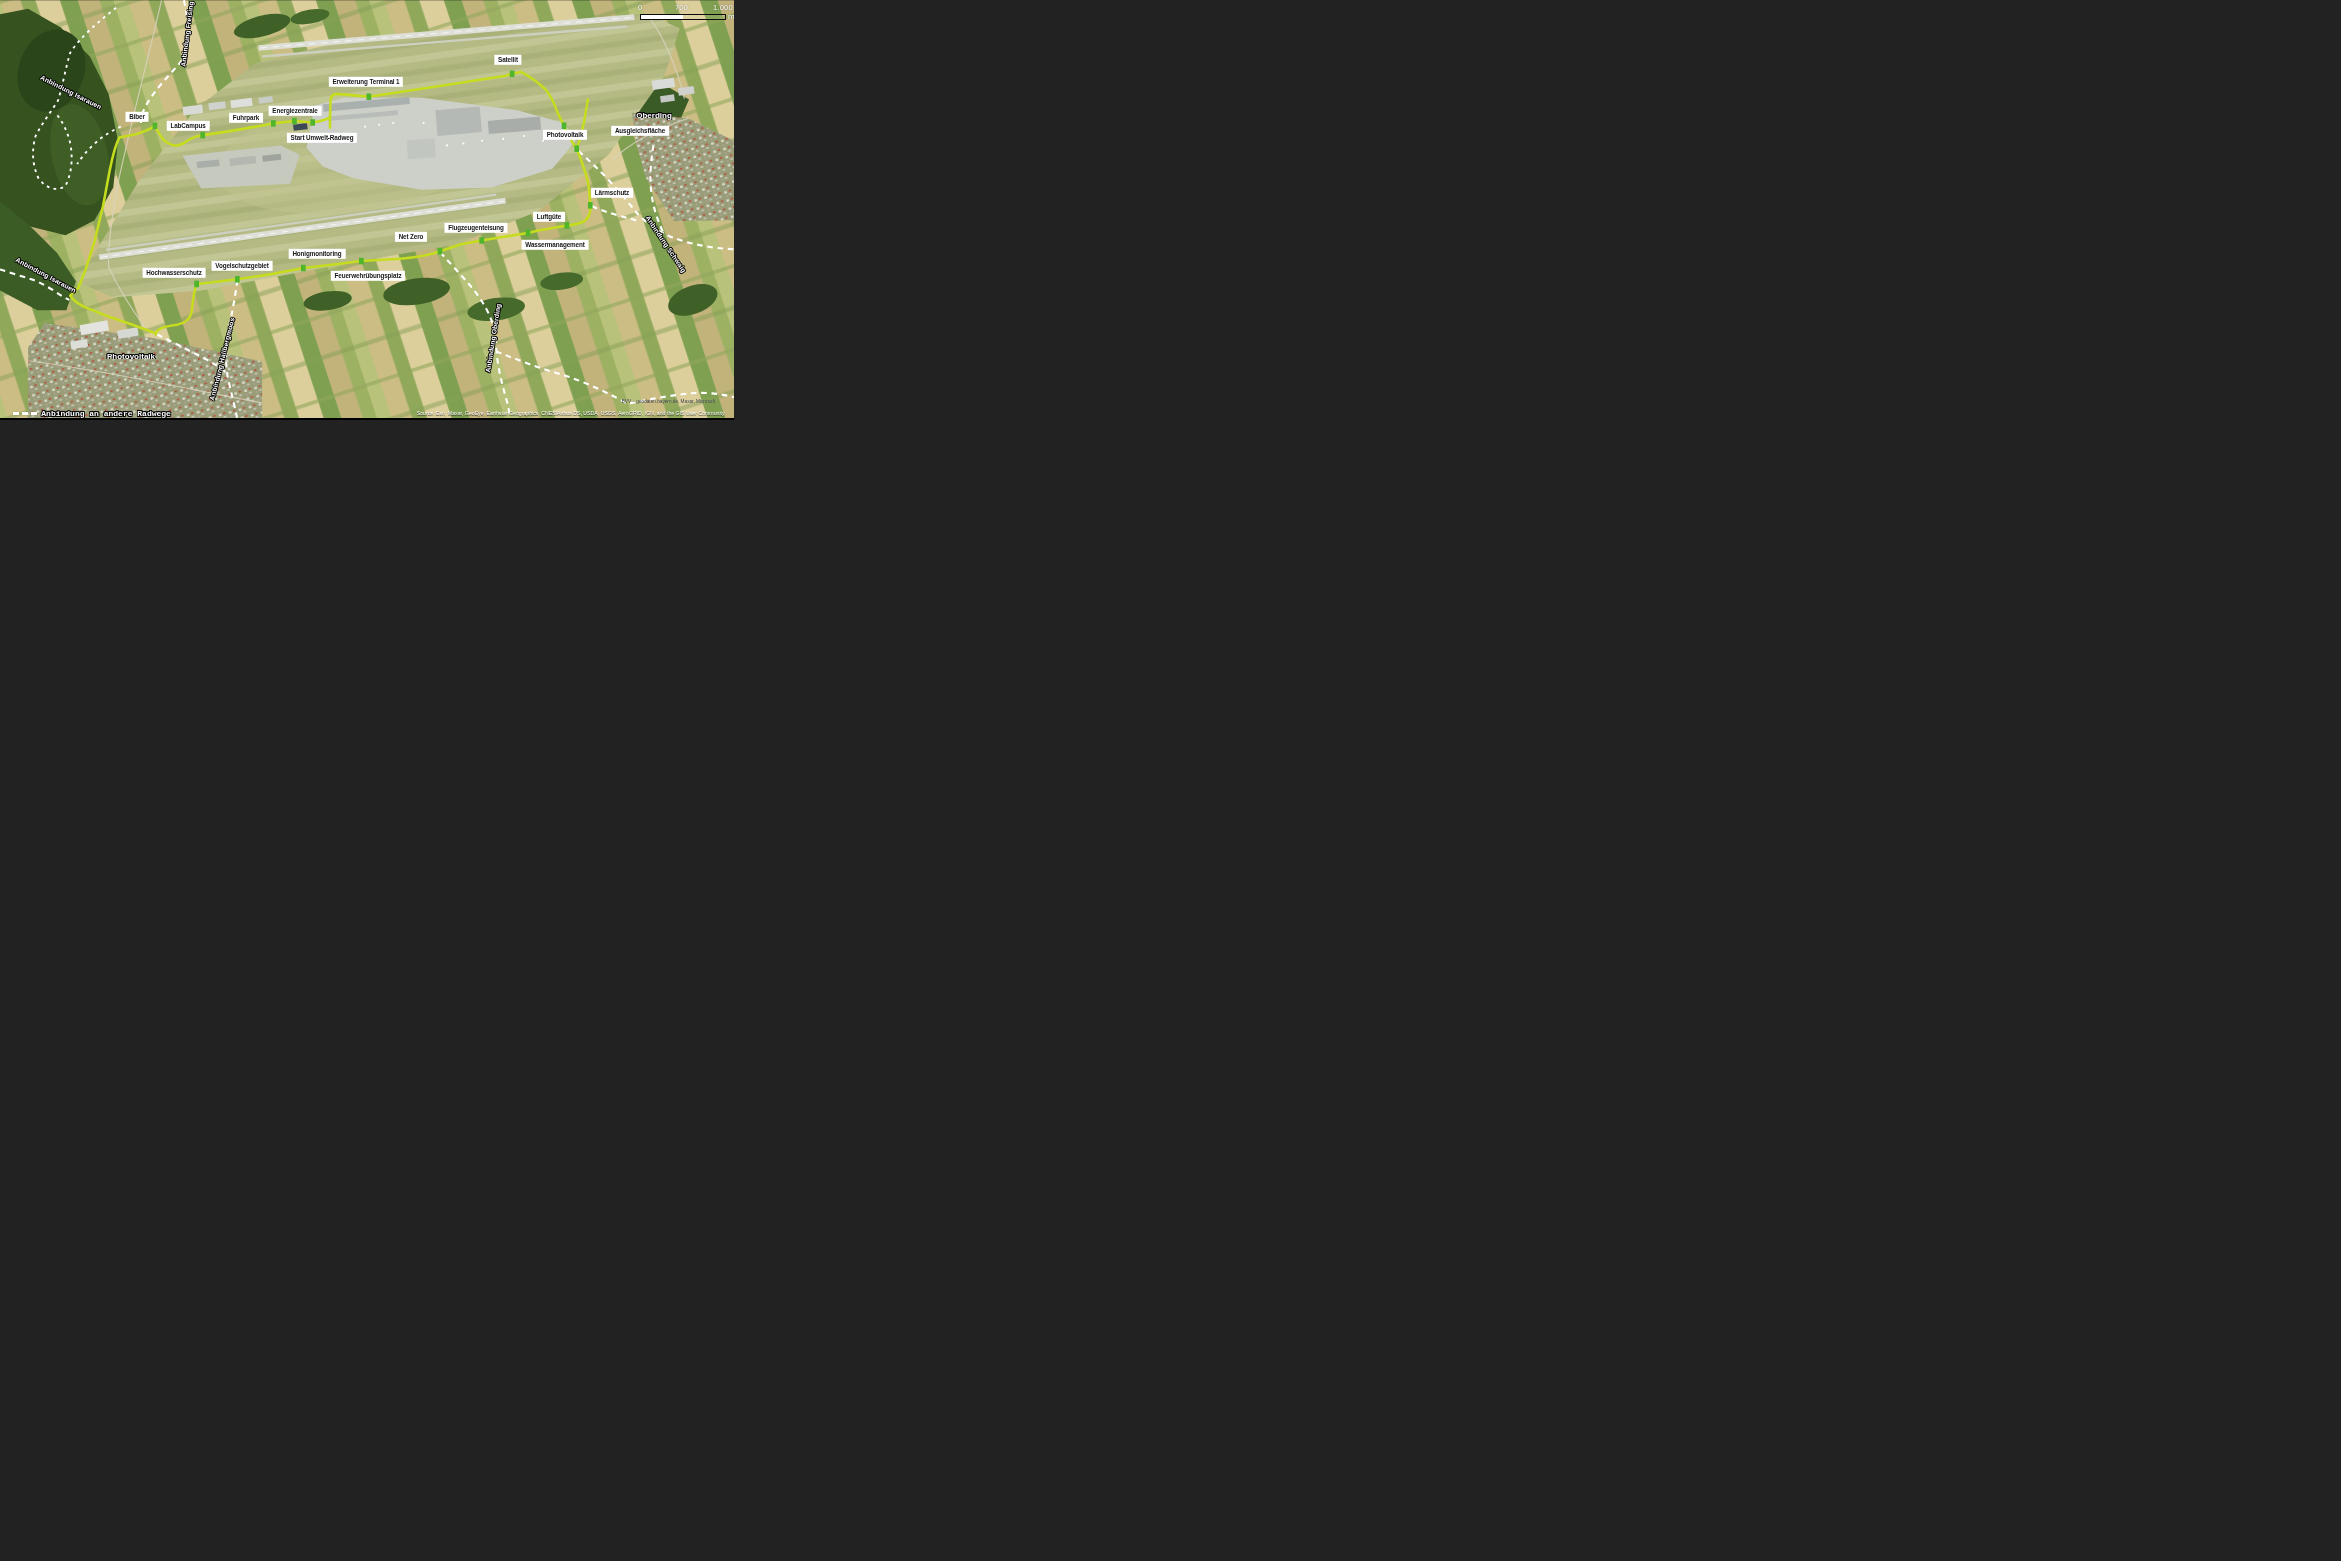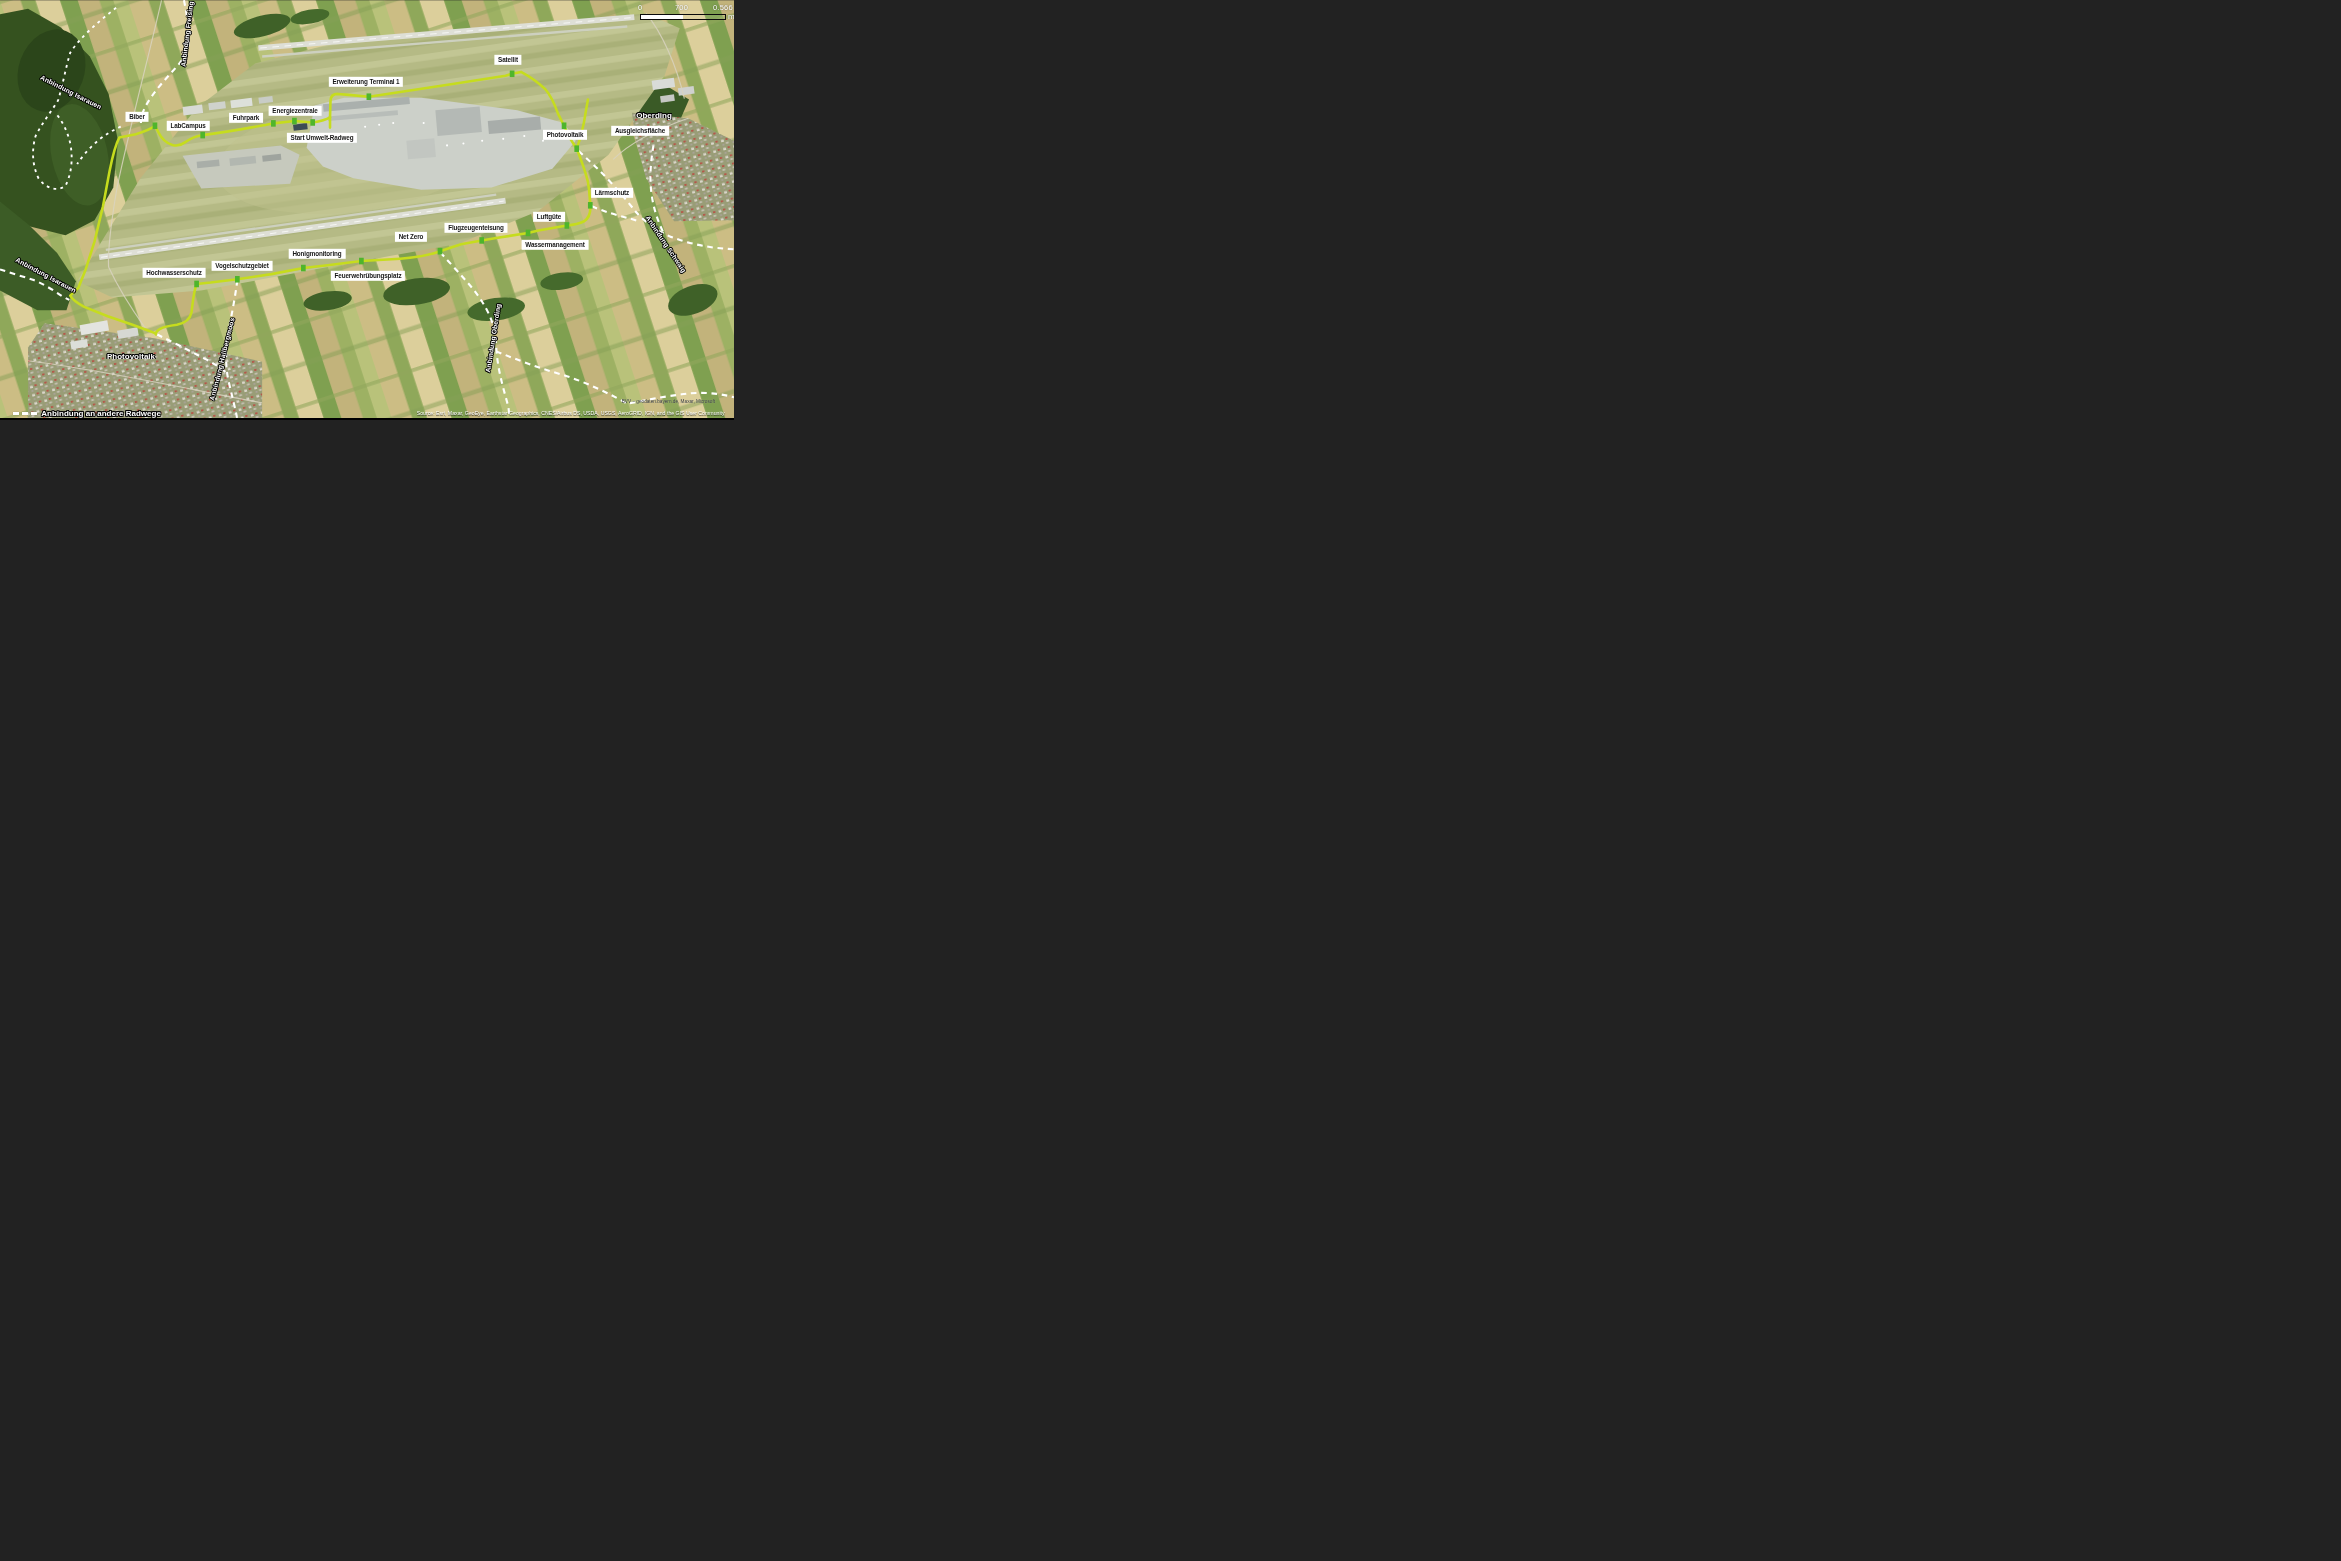--- a/index.html
+++ b/index.html
@@ -19,21 +19,21 @@
   .halo{
     position:absolute;transform:translate(-50%,-50%);
     color:#fff;font-weight:700;white-space:nowrap;
     text-shadow:-0.7px -0.7px 0 #000,0.7px -0.7px 0 #000,-0.7px 0.7px 0 #000,
                 0.7px 0.7px 0 #000,0 -0.9px 0 #000,0 0.9px 0 #000,-0.9px 0 0 #000,0.9px 0 0 #000;
   }
   .conn{font-size:6.8px;letter-spacing:0.1px;}
   .place{font-size:8px;}
   
   #legend{
-    position:absolute;left:13px;top:409px;display:flex;align-items:center;gap:4.7px;
+    position:absolute;left:13px;top:409px;display:flex;align-items:center;gap:4.7px;font-family:Liberation Mono, monospace;
   }
   #legend .dash-sample{display:flex;gap:2.8px;}
   #legend .dash-sample i{display:block;width:6px;height:2.8px;background:#fff;box-shadow:0 0 0.9px rgba(0,0,0,.65);}
   #legend .lbl{
     color:#fff;font-weight:700;font-size:8px;
     text-shadow:-0.9px -0.9px 0 #000,0.9px -0.9px 0 #000,-0.9px 0.9px 0 #000,0.9px 0.9px 0 #000,
                 0 -0.9px 0 #000,0 0.9px 0 #000,-0.9px 0 0 #000,0.9px 0 0 #000;
   }
   
   #scalebar{position:absolute;left:636px;top:2.8px;width:96px;height:18px;}
@@ -256,21 +256,21 @@
         <i></i>
         <i></i>
         <i></i>
       </span>
     <span class="lbl">Anbindung an andere Radwege</span>
   </div>
 
   <div id="scalebar">
     <span class="num" style="left:1.9px;top:0">0</span>
     <span class="num" style="left:39px;top:0">700</span>
-    <span class="num" style="left:77px;top:0">0.566</span>
+    <span class="num" style="left:77px;top:0">1.000</span>
     <div class="bar"></div>
     <span class="unit">m</span>
   </div>
 
   <div id="attr-small">BVV – geodaten.bayern.de, Maxar, Microsoft</div>
   <div id="attr-src">Source: Esri, Maxar, GeoEye, Earthstar Geographics, CNES/Airbus DS, USDA, USGS, AeroGRID, IGN, and the GIS User Community</div>
   <div id="bottom-strip"></div>
 </div>
 
 

